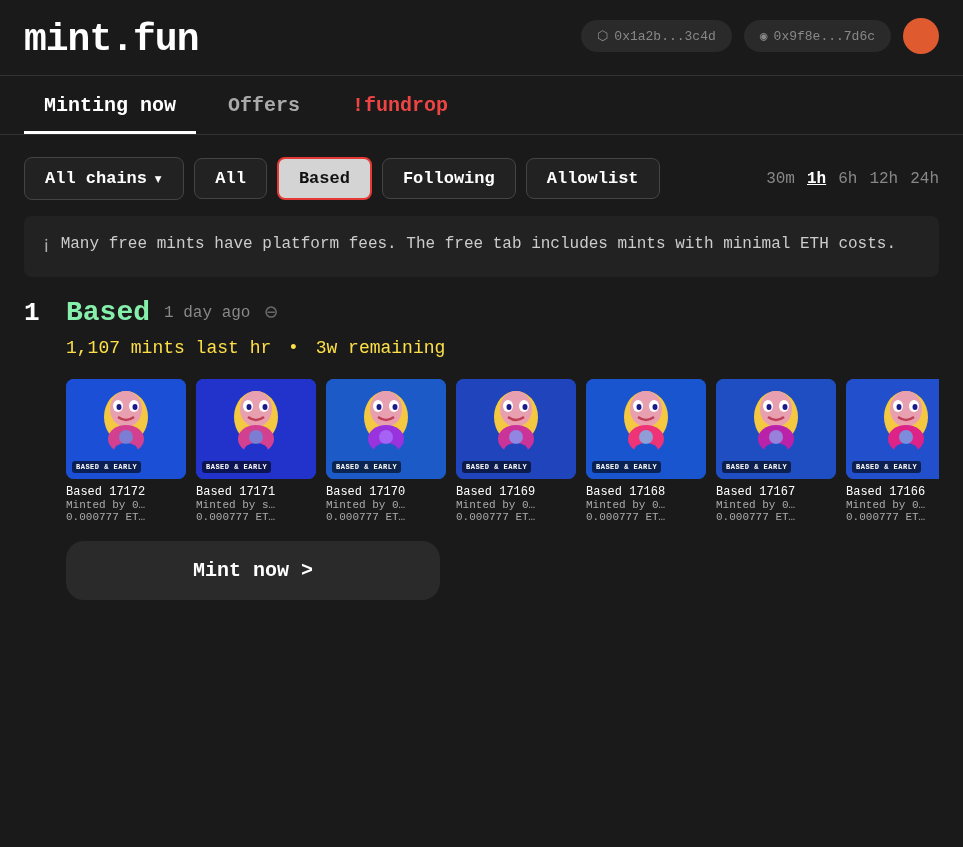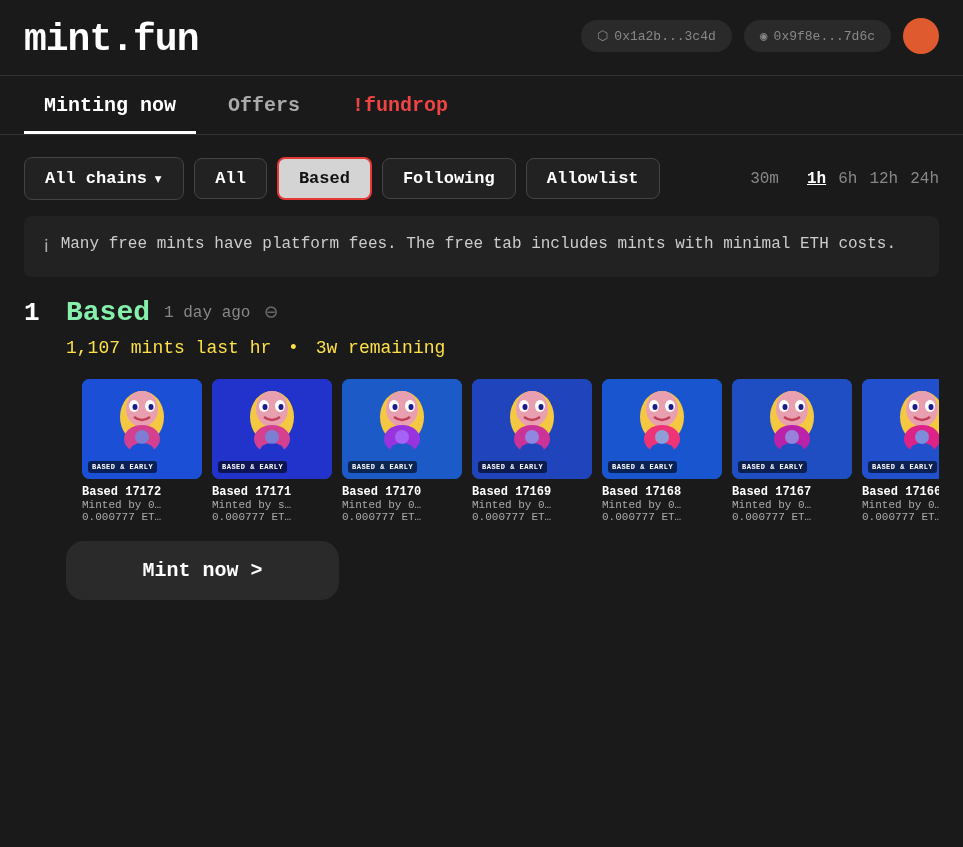--- a/index.html
+++ b/index.html
@@ -106,21 +106,20 @@
       font-size: 16px;
       color: #888;
     }
     .time-filters span {
       cursor: pointer;
     }
     .time-filters span.active {
       color: #fff;
       text-decoration: underline;
       font-weight: 700;
-      margin-left: 16px;
     }
 
     
     .info-banner {
       margin: 0 24px 20px 24px;
       background: #222;
       border-radius: 8px;
       padding: 16px 20px;
       display: flex;
       align-items: flex-start;
@@ -174,21 +173,21 @@
       margin-left: 42px;
     }
     .collection-stats .bullet {
       margin: 0 6px;
     }
 
     
     .nft-grid {
       display: flex;
       gap: 10px;
-      margin-left: 58px;
+      margin-left: 42px;
       margin-bottom: 18px;
       overflow: hidden;
     }
     .nft-card {
       width: 120px;
       flex-shrink: 0;
     }
     .nft-image {
       width: 120px;
       height: 100px;
@@ -207,21 +206,21 @@
       font-size: 7px;
       font-weight: 700;
       padding: 2px 4px;
       border-radius: 3px;
       font-family: 'Courier New', monospace;
       letter-spacing: 0.5px;
     }
     .nft-title {
       font-size: 12px;
       color: #fff;
-      font-weight: 700;
+      font-weight: 400;
       white-space: nowrap;
       overflow: hidden;
       text-overflow: ellipsis;
     }
     .nft-minted-by {
       font-size: 11px;
       color: #aaa;
       white-space: nowrap;
       overflow: hidden;
       text-overflow: ellipsis;
@@ -242,21 +241,21 @@
     .mint-btn {
       background: #2a2a2a;
       color: #fff;
       border: none;
       border-radius: 18px;
       padding: 18px 0;
       font-size: 20px;
       font-weight: 700;
       cursor: pointer;
       font-family: 'Courier New', Courier, monospace;
-      width: 273px;
+      width: 374px;
       text-align: center;
       display: flex;
       align-items: flex-start;
       justify-content: center;
       gap: 8px;
     }
 
     
     .bg-blue { background: #2055c8; }
   </style>

